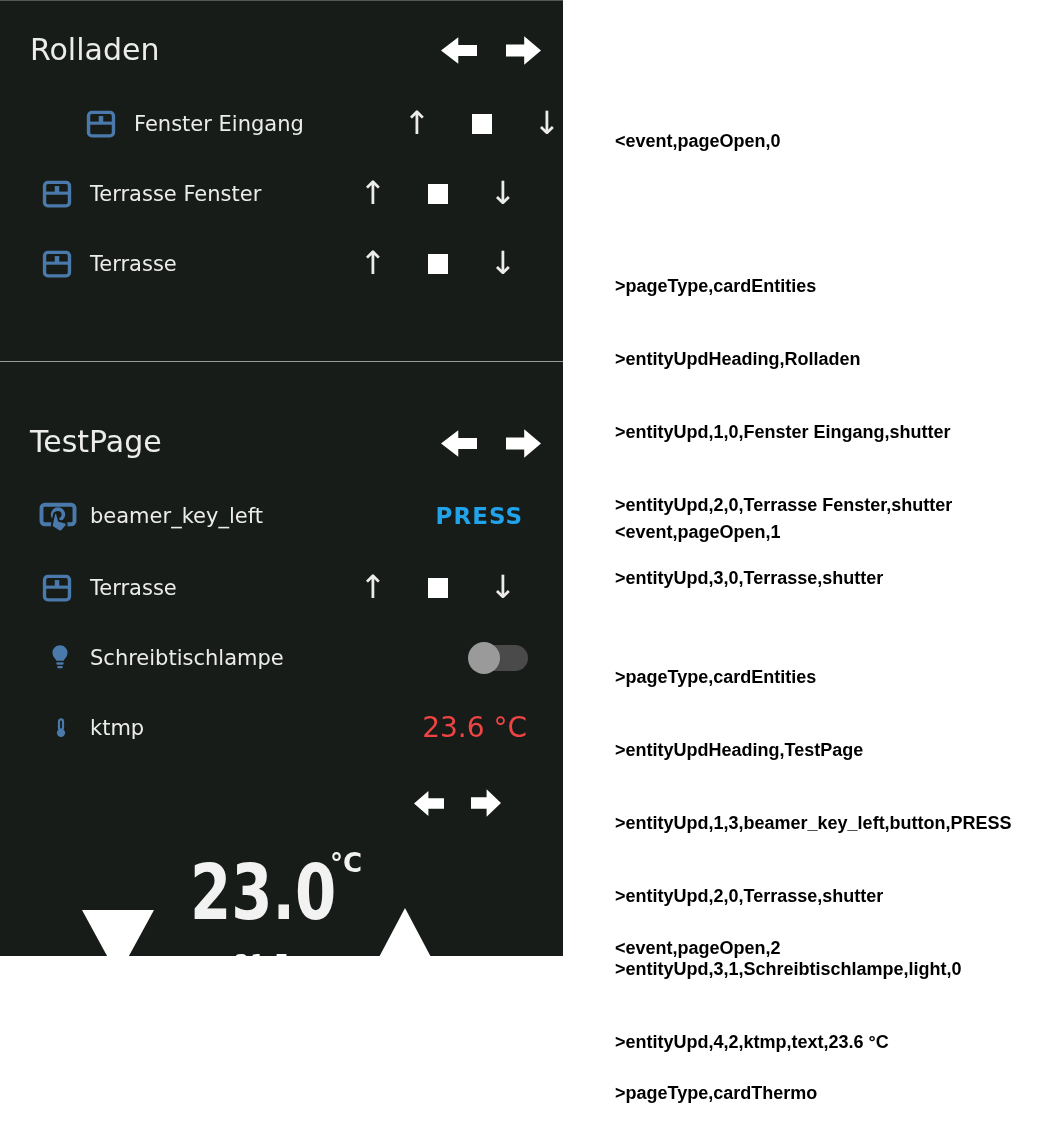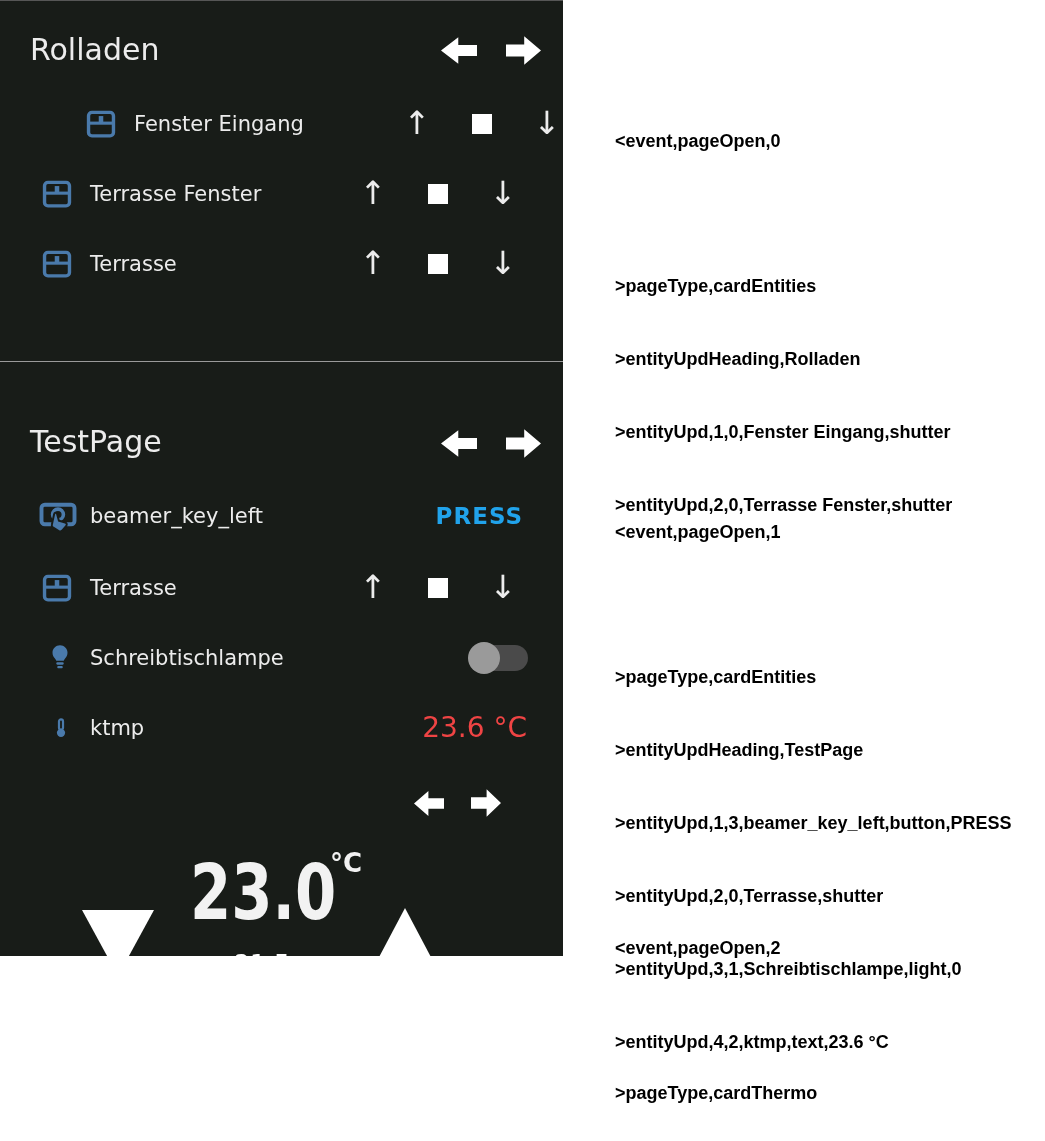--- a/index.html
+++ b/index.html
@@ -186,20 +186,21 @@
   <div class="thermo-title">Küche Boden</div>
 </div>
 
 <div class="proto" style="top:80px;">
   <div>&lt;event,pageOpen,0</div>
   <div></div>
   <div>&gt;pageType,cardEntities</div>
   <div>&gt;entityUpdHeading,Rolladen</div>
   <div>&gt;entityUpd,1,0,Fenster Eingang,shutter</div>
   <div>&gt;entityUpd,2,0,Terrasse Fenster,shutter</div>
+  <div>&gt;entityUpd,3,0,Terrasse,shutter</div>
 </div>
 
 <div class="proto" style="top:471px;">
   <div>&lt;event,pageOpen,1</div>
   <div></div>
   <div>&gt;pageType,cardEntities</div>
   <div>&gt;entityUpdHeading,TestPage</div>
   <div>&gt;entityUpd,1,3,beamer_key_left,button,PRESS</div>
   <div>&gt;entityUpd,2,0,Terrasse,shutter</div>
   <div>&gt;entityUpd,3,1,Schreibtischlampe,light,0</div>

